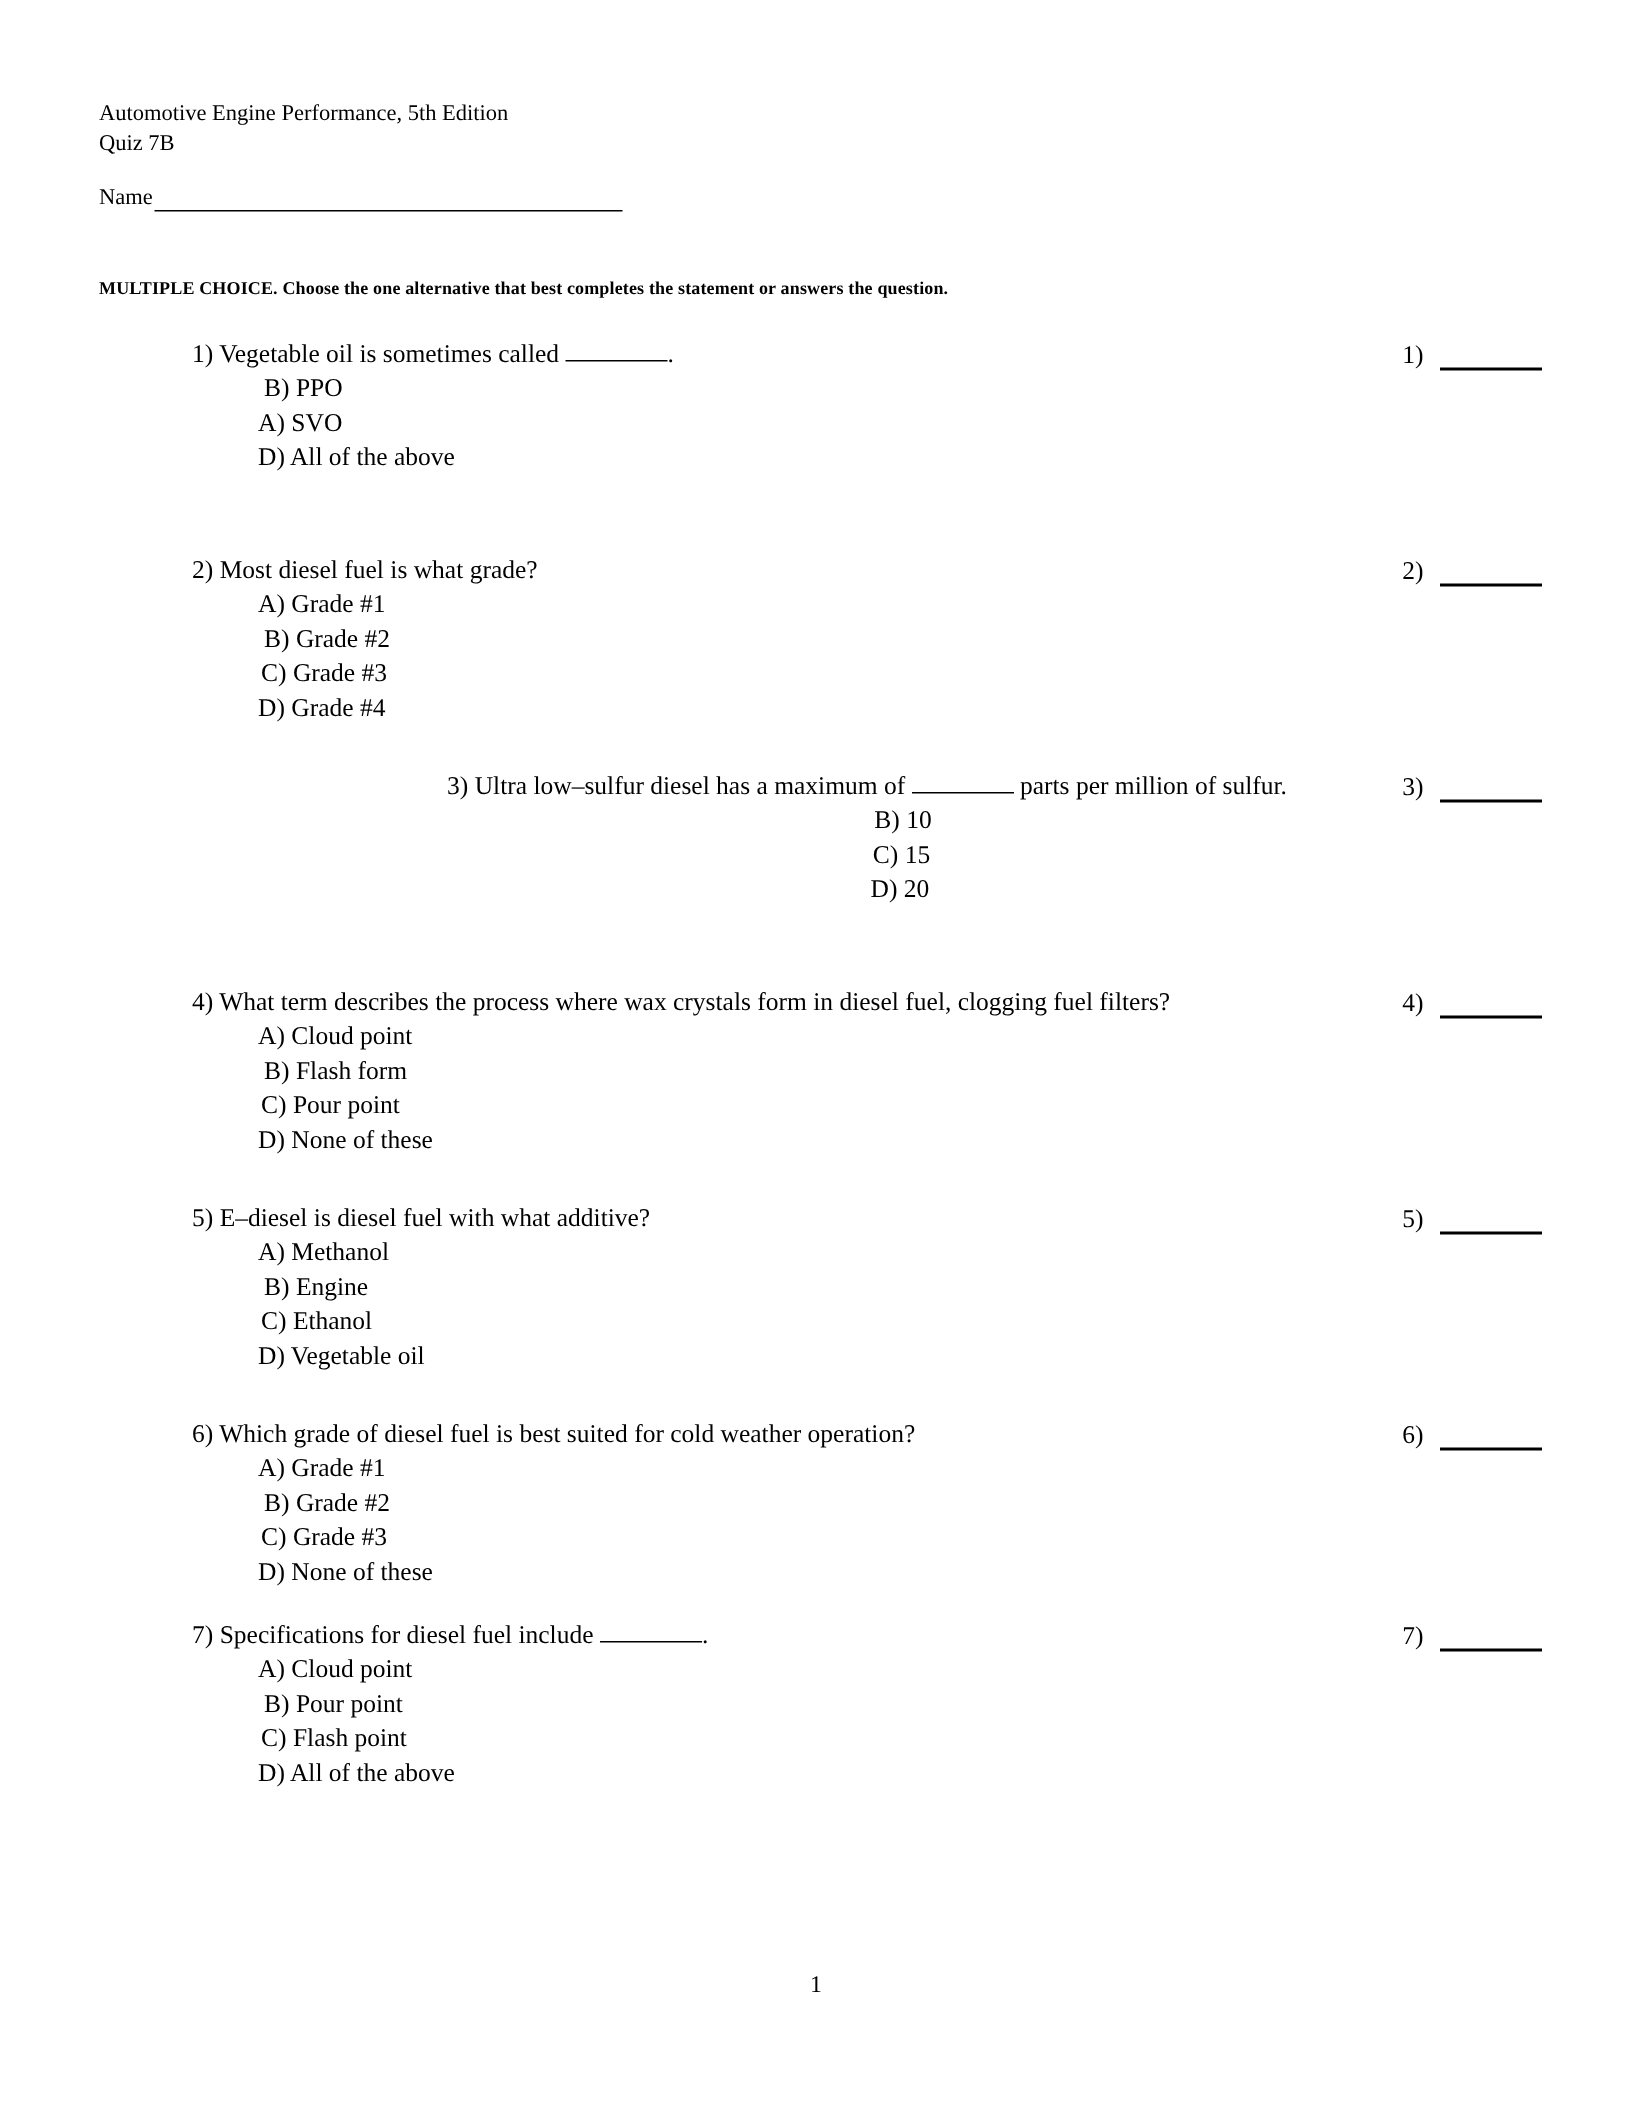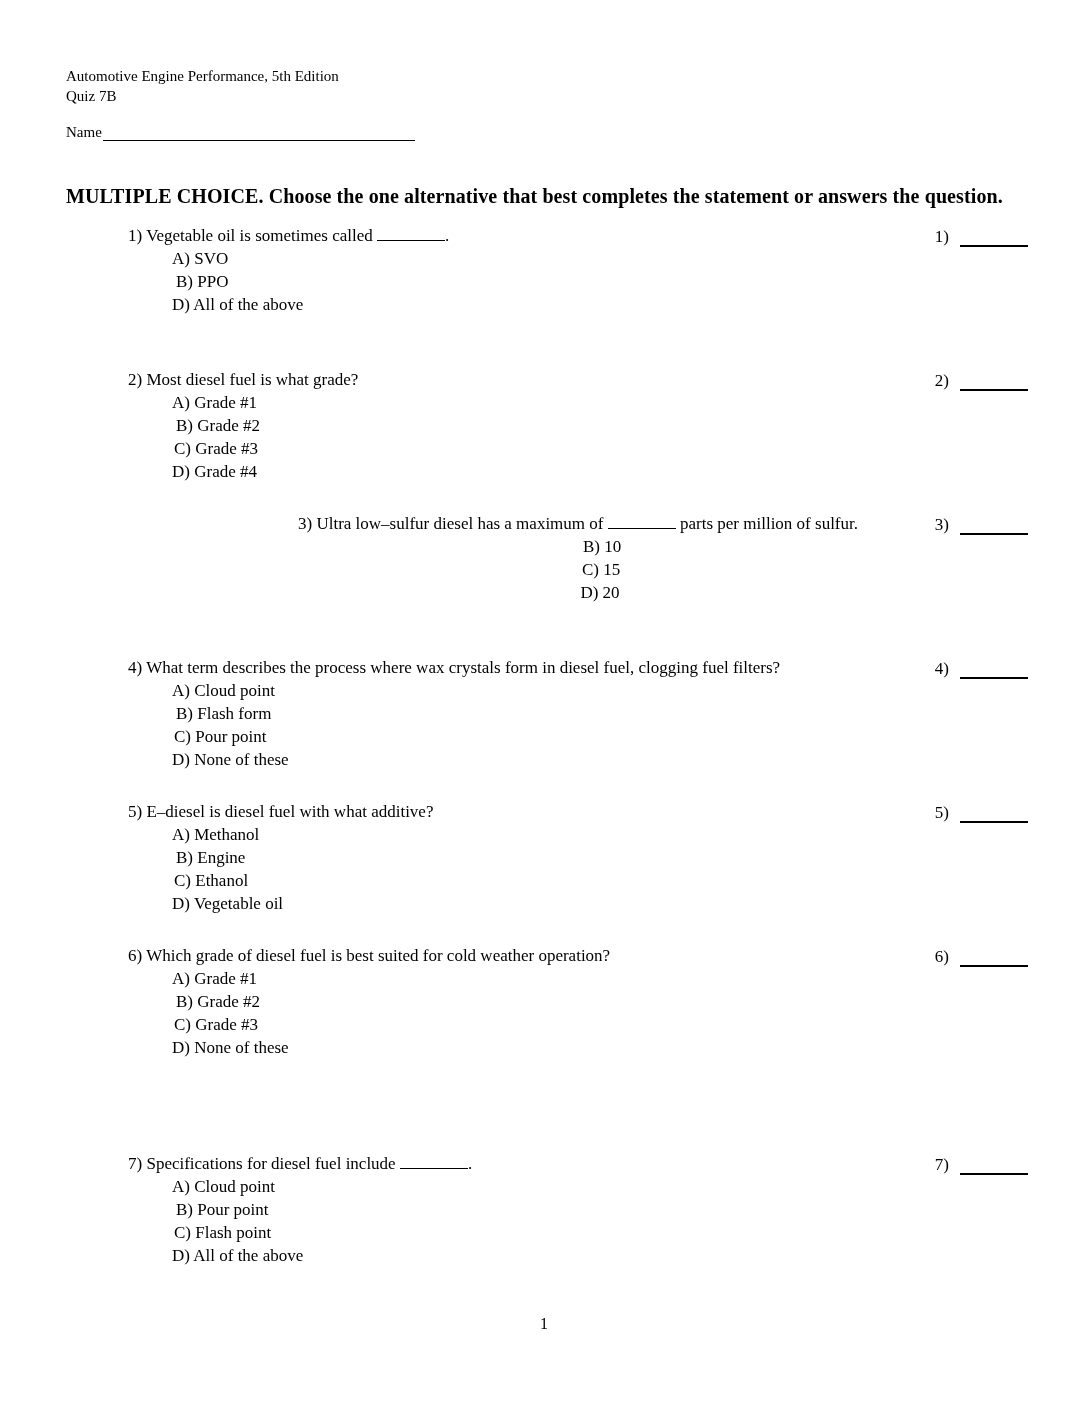--- a/index.html
+++ b/index.html
@@ -1,21 +1,21 @@
 <!DOCTYPE html>
 <html><head>
   <meta charset="utf-8">
   <style>
     html, body { margin: 0; padding: 0; background: #ffffff; }
     body { width: 1088px; height: 1408px; position: relative; font-family: "Liberation Serif", "DejaVu Serif", serif; color: #000; }
     .page { position: absolute; left: 0; top: 0; width: 1088px; height: 1408px; }
     .header { position: absolute; left: 66px; top: 66px; font-size: 15px; line-height: 20px; }
     .name-row { position: absolute; left: 66px; top: 124px; font-size: 15px; display: flex; align-items: flex-end; }
     .name-line { display: inline-block; width: 312px; border-bottom: 1px solid #000; height: 16px; margin-left: 1px; }
-    .instructions { position: absolute; left: 66px; top: 185px; font-size: 20px; font-weight: bold; letter-spacing: 0.1px; }
+    .instructions { position: absolute; left: 66px; top: 185px; font-size: 12px; font-weight: bold; letter-spacing: 0.1px; }
     .question { position: absolute; left: 128px; width: 900px; font-size: 17px; }
     .q-text { line-height: 23px; height: 23px; white-space: nowrap; }
     .blank { display: inline-block; width: 68px; border-bottom: 1px solid #000; height: 14px; vertical-align: baseline; }
     .options { margin-left: 44px; }
     .option { line-height: 23px; height: 23px; white-space: nowrap; }
     .option.b { margin-left: 4px; }
     .option.c { margin-left: 2px; }
     .ans { position: absolute; right: 0; top: 0; display: flex; align-items: flex-end; height: 23px; }
     .ans-num { font-size: 17px; margin-right: 11px; }
     .ans-line { display: inline-block; width: 68px; border-bottom: 2px solid #000; height: 16px; }
@@ -34,22 +34,22 @@
     <span>Name</span>
     <span class="name-line"></span>
   </div>
 
   <div class="instructions">MULTIPLE CHOICE.  Choose the one alternative that best completes the statement or answers the question.</div>
 
   <div id="questions">
       <div class="question" style="top: 224px;">
         <div class="q-text"><span>1)</span> <span>Vegetable oil is sometimes called</span> <span class="blank"></span><span>.</span></div>
         <div class="options">
+          <div class="option b">B) PPO</div>
           <div class="option a">A) SVO</div>
-          <div class="option b">B) PPO</div>
           <div class="option d">D) All of the above</div>
         </div>
         <div class="ans">
           <span class="ans-num">1)</span>
           <span class="ans-line"></span>
         </div>
       </div>
       <div class="question" style="top: 368px;">
         <div class="q-text"><span>2)</span> <span>Most diesel fuel is what grade?</span></div>
         <div class="options">
@@ -107,21 +107,21 @@
           <div class="option a">A) Grade #1</div>
           <div class="option b">B) Grade #2</div>
           <div class="option c">C) Grade #3</div>
           <div class="option d">D) None of these</div>
         </div>
         <div class="ans">
           <span class="ans-num">6)</span>
           <span class="ans-line"></span>
         </div>
       </div>
-      <div class="question" style="top: 1152px;">
+      <div class="question" style="top: 1078px;">
         <div class="q-text"><span>7)</span> <span>Specifications for diesel fuel include</span> <span class="blank"></span><span>.</span></div>
         <div class="options">
           <div class="option a">A) Cloud point</div>
           <div class="option b">B) Pour point</div>
           <div class="option c">C) Flash point</div>
           <div class="option d">D) All of the above</div>
         </div>
         <div class="ans">
           <span class="ans-num">7)</span>
           <span class="ans-line"></span>

